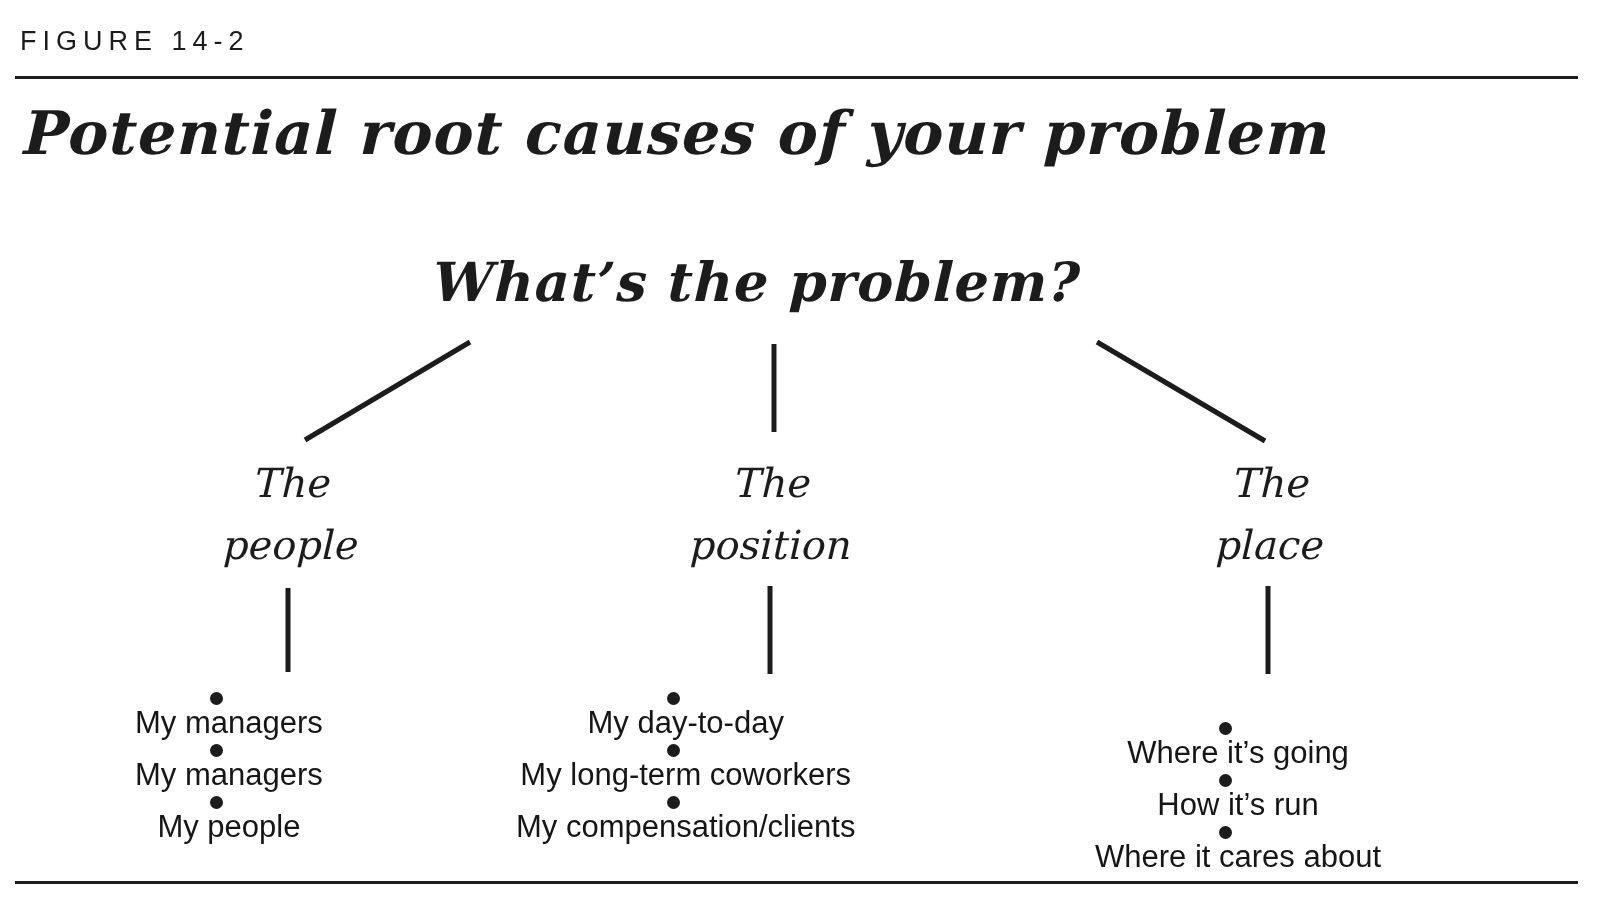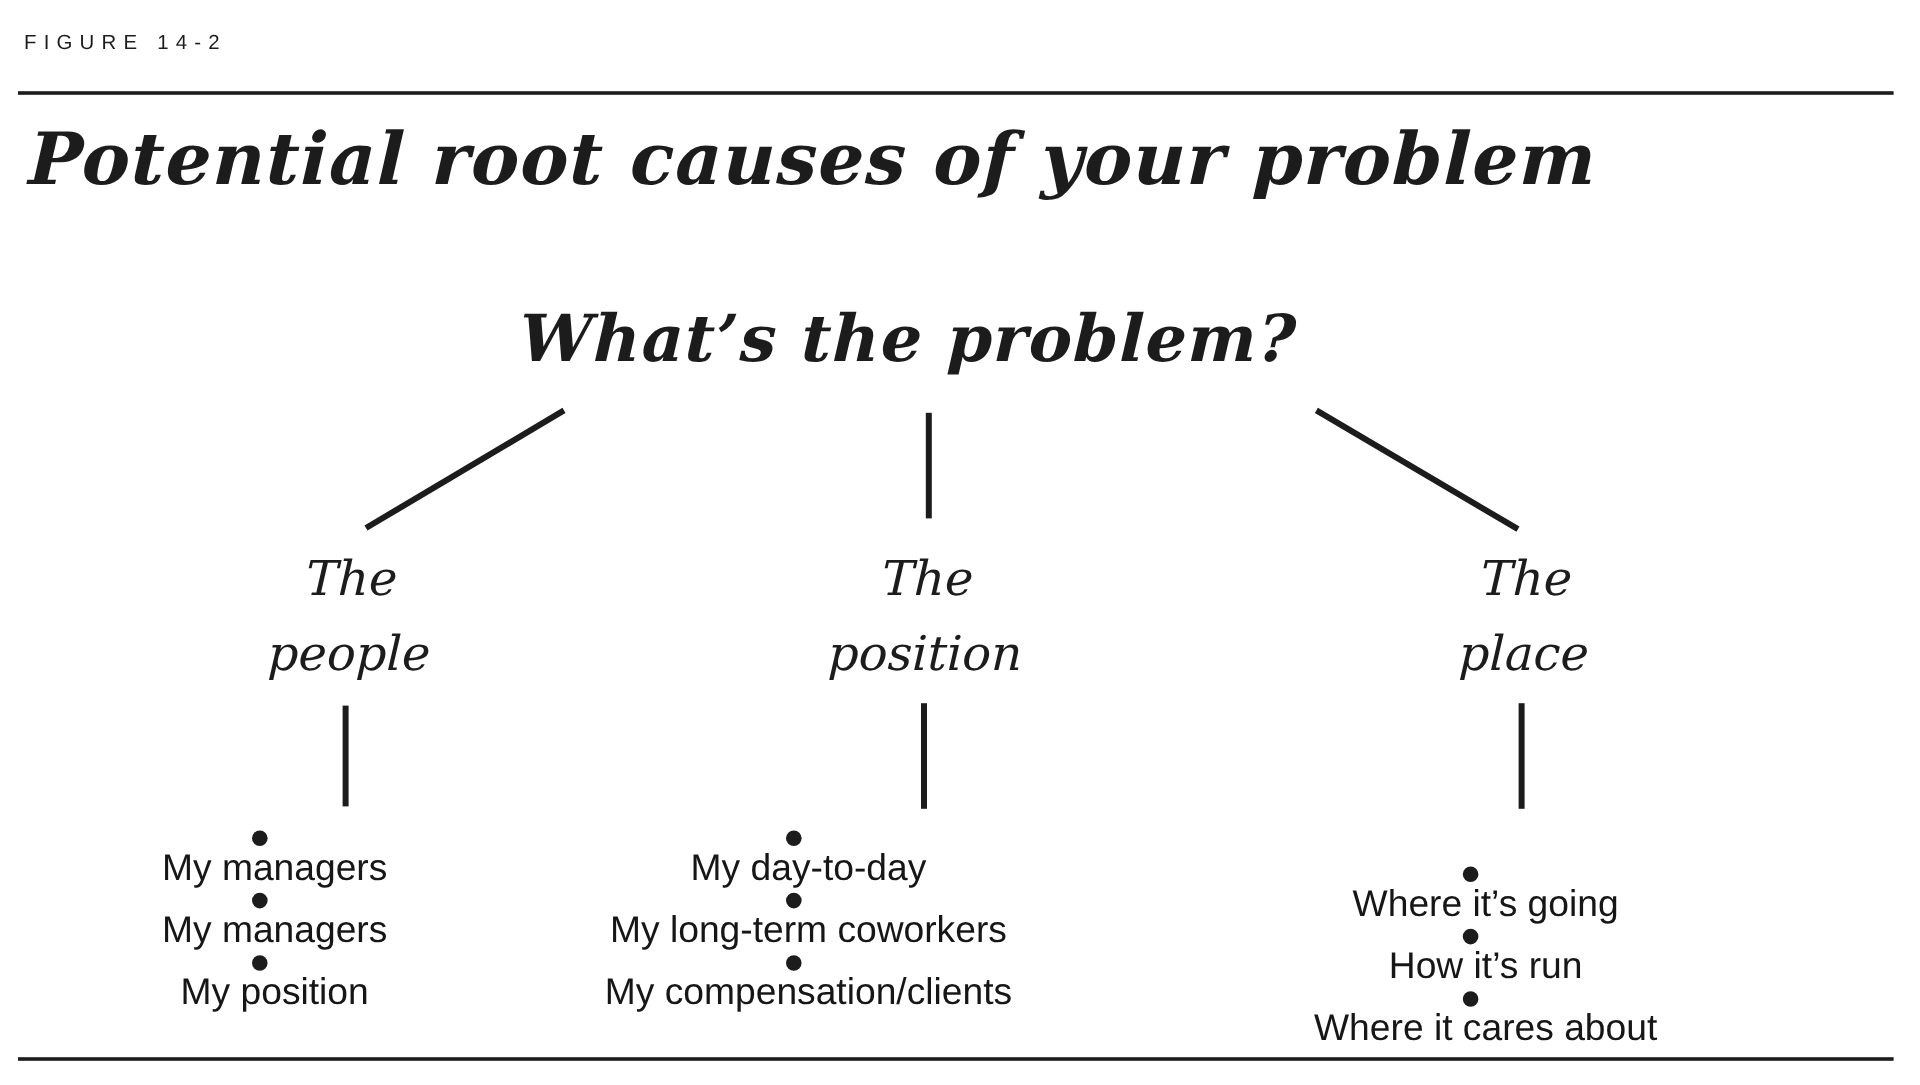--- a/index.html
+++ b/index.html
@@ -13,21 +13,21 @@
     height: 904px;
     background: #ffffff;
     overflow: hidden;
     font-family: "Liberation Sans", sans-serif;
     color: #1c1c1c;
   }
   .figure-label {
     position: absolute;
     left: 20px;
     top: 26px;
-    font-size: 17px;
+    font-size: 27px;
     letter-spacing: 6px;
     font-weight: 400;
     color: #1c1c1c;
     white-space: nowrap;
   }
   .rule {
     position: absolute;
     left: 15px;
     width: 1563px;
     height: 3px;
@@ -81,21 +81,21 @@
   .bl-3 { left: 1271px; }
 
   .bullet-list {
     position: absolute;
     top: 692px;
     list-style: none;
     margin: 0;
     padding: 0;
   }
   .list-1 { left: 135px; }
-  .list-2 { left: 504px; }
+  .list-2 { left: 516px; }
   .list-3 { left: 1095px; margin-top: 30px; }
   .bullet-list li {
     display: flex;
     align-items: center;
     height: 52px;
     font-size: 31px;
     color: #161616;
     flex-direction: column;
   }
   .dot {
@@ -146,21 +146,21 @@
     <li>
       <span class="dot"></span>
       <span class="item-text">My managers</span>
     </li>
     <li>
       <span class="dot"></span>
       <span class="item-text">My managers</span>
     </li>
     <li>
       <span class="dot"></span>
-      <span class="item-text">My position</span>
+      <span class="item-text">My people</span>
     </li>
   </ul>
 
   <ul class="bullet-list list-2">
     <li>
       <span class="dot"></span>
       <span class="item-text">My day-to-day</span>
     </li>
     <li>
       <span class="dot"></span>

